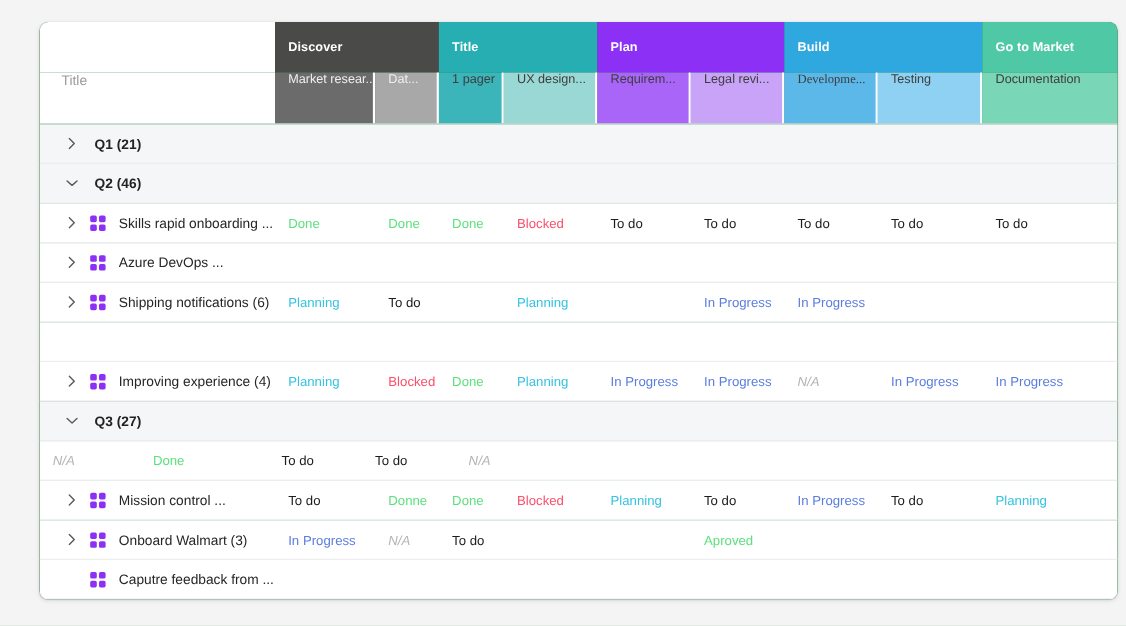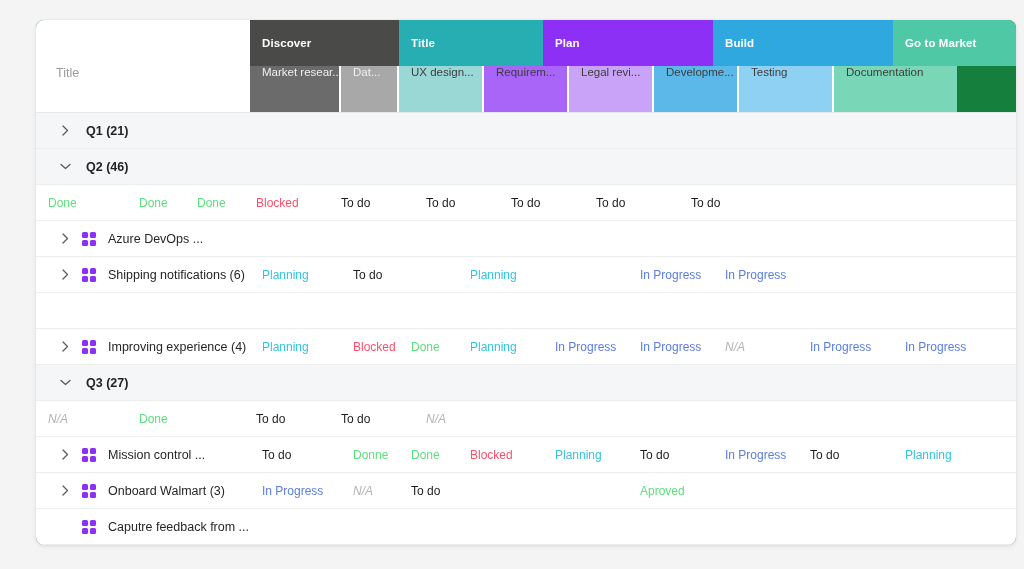--- a/index.html
+++ b/index.html
@@ -193,30 +193,33 @@
   <div class="sub-row" id="sub-row">
       <div class="sub-cell title-cell" style="flex: 0 0 214px;">
         <span>Title</span>
       </div>
       <div class="sub-cell" style="flex: 0 0 91px; background: rgb(107, 107, 107); color: rgb(239, 239, 239);">
         <span>Market resear...</span>
       </div>
       <div class="sub-cell" style="flex: 0 0 58px; background: rgb(168, 168, 168); color: rgb(239, 239, 239);">
         <span>Dat...</span>
       </div>
+      <div class="sub-cell" style="flex: 0 0 59px; background: rgb(59, 181, 186); color: rgb(61, 61, 61);">
+        <span>1 pager</span>
+      </div>
       <div class="sub-cell" style="flex: 0 0 85px; background: rgb(154, 216, 214); color: rgb(61, 61, 61);">
         <span>UX design...</span>
       </div>
       <div class="sub-cell" style="flex: 0 0 85px; background: rgb(168, 101, 247); color: rgb(61, 61, 61);">
         <span>Requirem...</span>
       </div>
       <div class="sub-cell" style="flex: 0 0 85px; background: rgb(201, 163, 247); color: rgb(61, 61, 61);">
         <span>Legal revi...</span>
       </div>
-      <div class="sub-cell" style="flex: 0 0 85px; background: rgb(92, 184, 232); color: rgb(61, 61, 61);">
+      <div class="sub-cell" style="flex: 0 0 85px; background: rgb(92, 184, 232); color: rgb(61, 61, 61); font-family: Liberation Serif, serif;">
         <span>Developme...</span>
       </div>
       <div class="sub-cell" style="flex: 0 0 95px; background: rgb(143, 209, 242); color: rgb(61, 61, 61);">
         <span>Testing</span>
       </div>
       <div class="sub-cell" style="flex: 0 0 123px; background: rgb(121, 214, 182); color: rgb(61, 61, 61); border-right: none;">
         <span>Documentation</span>
       </div>
     </div>
 
@@ -289,20 +292,34 @@
           <span></span>
         </div>
         <div class="status-cell st-empty" style="flex: 0 0 95px;">
           <span></span>
         </div>
         <div class="status-cell st-empty" style="flex: 0 0 123px;">
           <span></span>
         </div>
       </div>
       <div class="row item">
+        <div class="name-cell">
+          <div class="chev">
+            <svg width="7" height="11" viewBox="0 0 7 11" fill="none" aria-hidden="true">
+              <path d="M1 1L5.5 5.5L1 10" stroke="currentColor" stroke-width="1.3" stroke-linecap="round" stroke-linejoin="round"></path>
+            </svg>
+          </div>
+          <div class="proj-icon">
+            <span></span>
+            <span></span>
+            <span></span>
+            <span></span>
+          </div>
+          <div class="item-label">Skills rapid onboarding ...</div>
+        </div>
         <div class="status-cell st-done" style="flex: 0 0 91px;">
           <span>Done</span>
         </div>
         <div class="status-cell st-done" style="flex: 0 0 58px;">
           <span>Done</span>
         </div>
         <div class="status-cell st-done" style="flex: 0 0 59px;">
           <span>Done</span>
         </div>
         <div class="status-cell st-blocked" style="flex: 0 0 85px;">

